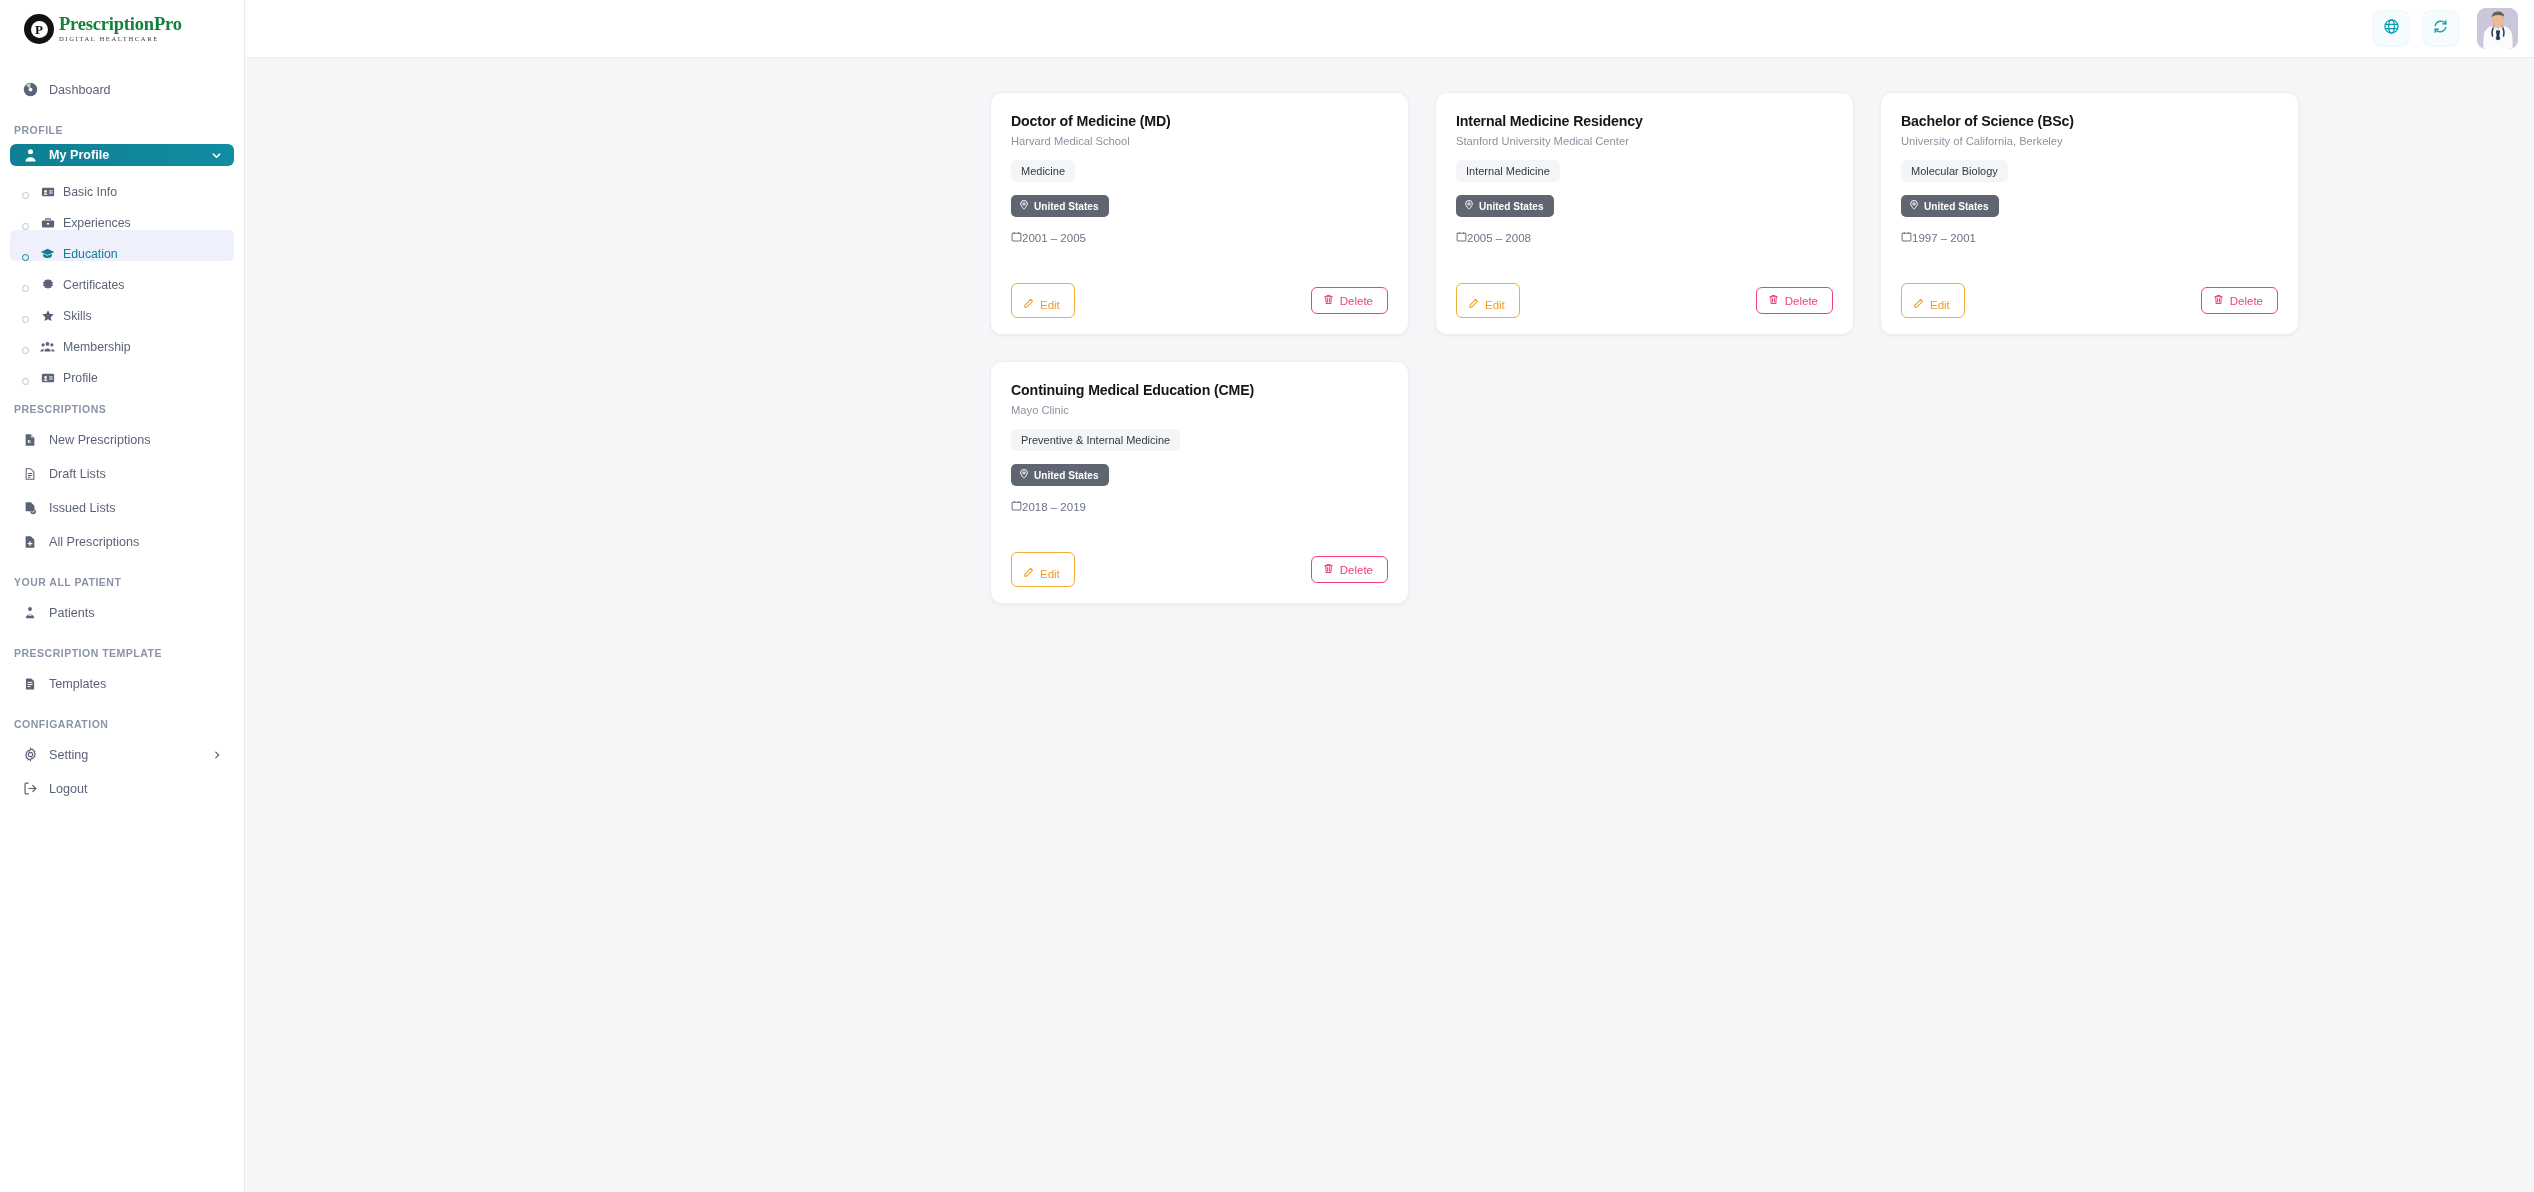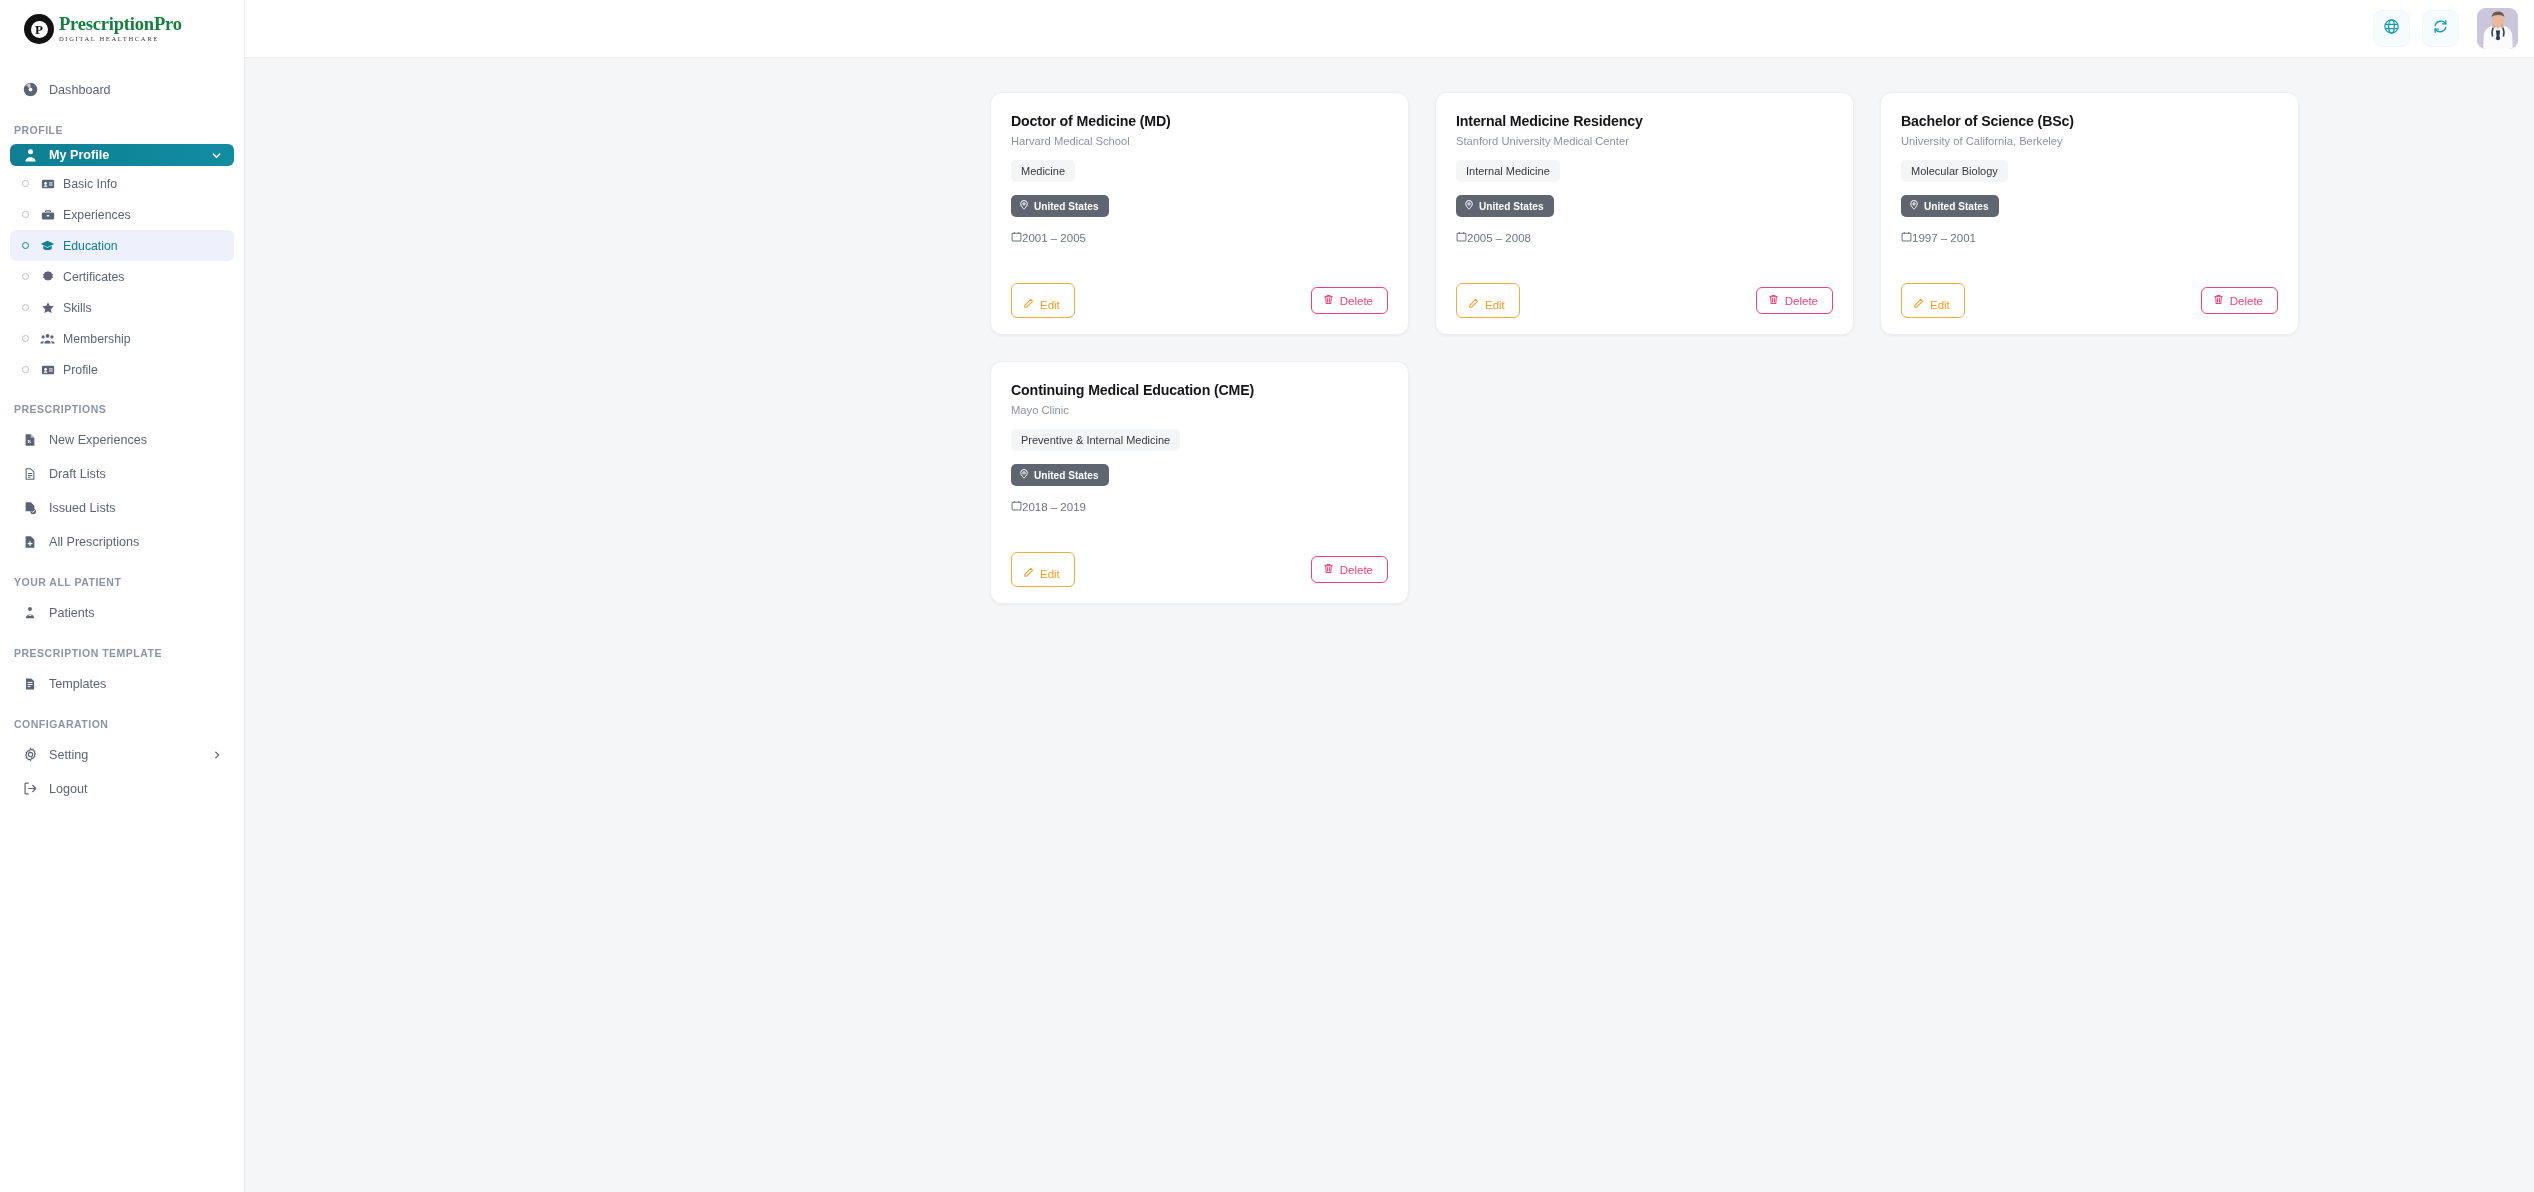--- a/index.html
+++ b/index.html
@@ -82,21 +82,21 @@
   .nav-item.active-main {
     background: linear-gradient(90deg,#0e7f93 0%,#128ca1 100%);
     color: #ffffff; font-weight: bold;
     margin: 2px 10px;
     height: 22px;
   }
   .nav-item.active-main .ico { color: #ffffff; }
   .nav-item .chev { margin-left: auto; margin-right: 12px; display:flex; }
 
   .sub-item {
-    display: flex; align-items: center;
+    display: flex; align-items: flex-end;
     height: 31px;
     margin: 0 10px;
     padding-left: 12px;
     border-radius: 6px;
     color: #5b6477;
     font-size: 12.3px;
     cursor: pointer;
     white-space: nowrap;
   }
   .sub-item .dot {
@@ -369,21 +369,21 @@
       <div class="nav-section-label">PRESCRIPTIONS</div>
 
       <div class="nav-item">
         <span class="ico">
           <svg width="14" height="14" viewBox="0 0 16 16" fill="currentColor">
               <path d="M3 1.4h6l4 4v9.2H3z"></path>
               <path d="M9 1.4l4 4H9z" fill="#fff" opacity=".55"></path>
               <text x="5.2" y="11.6" font-size="5.6" fill="#fff" font-family="serif" font-weight="bold">R</text>
             </svg>
         </span>
-        <span>New Experiences</span>
+        <span>New Prescriptions</span>
       </div>
 
       <div class="nav-item">
         <span class="ico">
           <svg width="14" height="14" viewBox="0 0 16 16" fill="none" stroke="currentColor" stroke-width="1.2">
               <path d="M3.6 1.9h5l3.8 3.8v8.4H3.6z"></path>
               <path d="M5.6 7.4h5M5.6 9.6h5M5.6 11.6h3"></path>
             </svg>
         </span>
         <span>Draft Lists</span>

